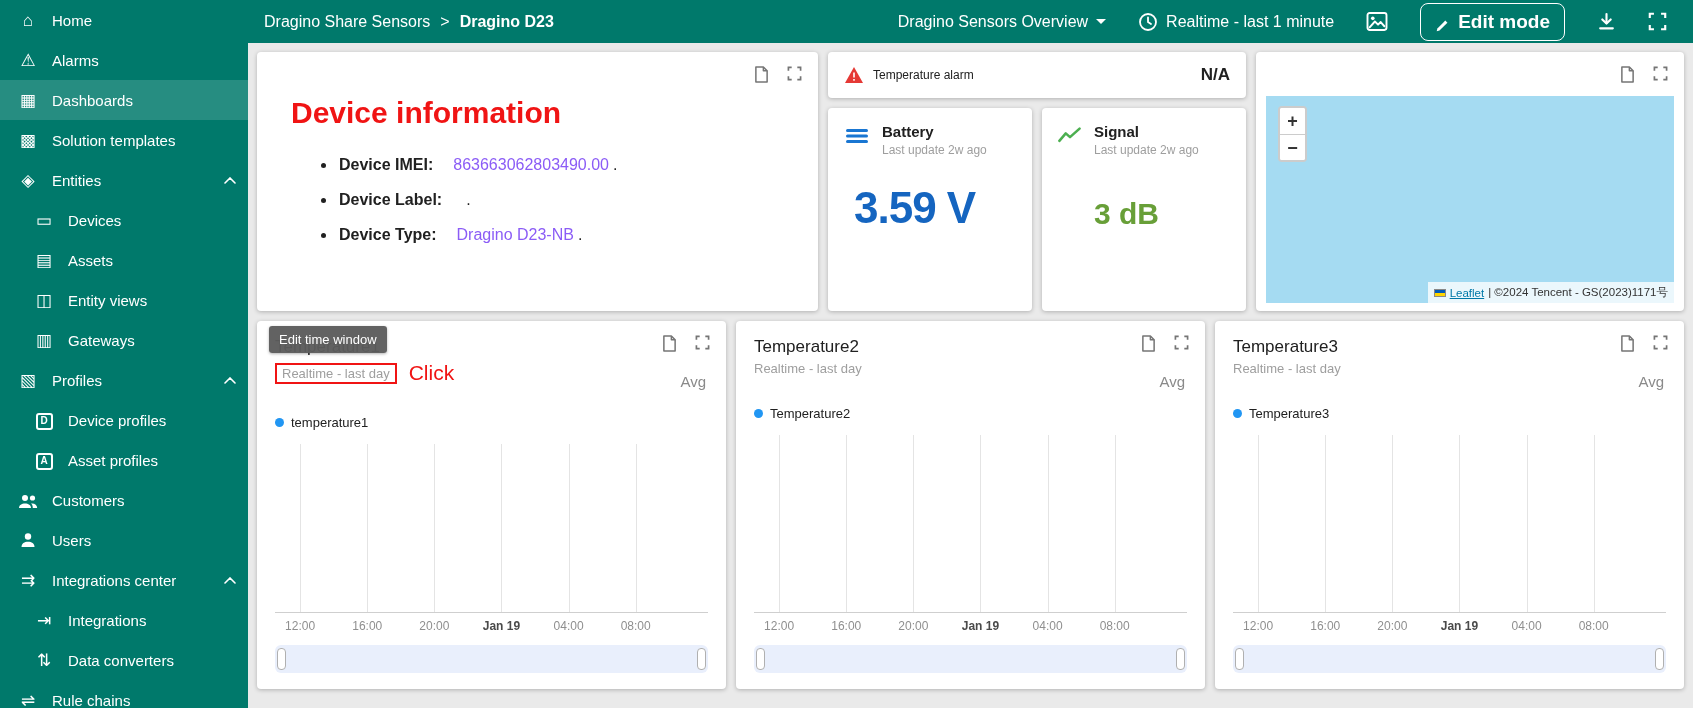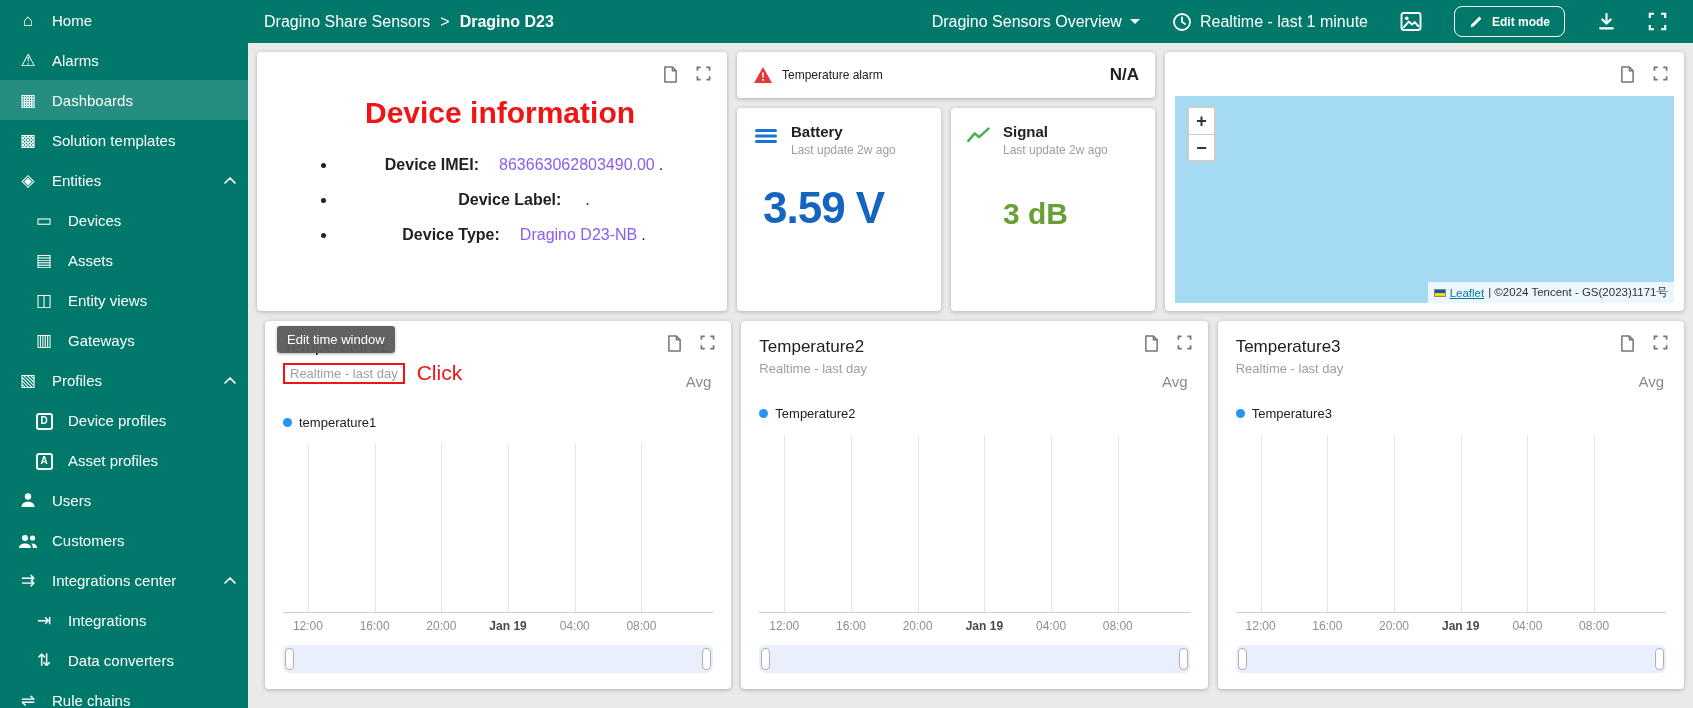--- a/index.html
+++ b/index.html
@@ -18,33 +18,33 @@
   .letter-icon{display:inline-flex;align-items:center;justify-content:center;width:17px;height:17px;border:2px solid #fff;border-radius:3px;font-size:10px;font-weight:bold;margin:0 auto;}
 
   
   .topbar{position:absolute;left:248px;top:0;right:0;height:43px;background:#00796b;display:flex;align-items:center;padding:0 26px 0 16px;color:#fff;z-index:2;}
   .breadcrumb{display:flex;align-items:center;gap:10px;font-size:16px;}
   .breadcrumb .bc-current{font-weight:bold;}
   .header-right{margin-left:auto;display:flex;align-items:center;gap:32px;}
   .hbtn{display:flex;align-items:center;gap:8px;background:none;border:none;color:#fff;font:inherit;cursor:pointer;font-size:15px;}
   .dash-select span{font-weight:500;font-size:16px;}
   .caret{width:0;height:0;border-left:5px solid transparent;border-right:5px solid transparent;border-top:5px solid #fff;display:inline-block;}
-  .edit-btn{border:1.5px solid #fff;border-radius:8px;padding:7px 14px;font-weight:bold;background:none;color:#fff;display:flex;align-items:flex-end;gap:8px;cursor:pointer;font-size:12px;}
+  .edit-btn{border:1.5px solid #fff;border-radius:8px;padding:7px 14px;font-weight:bold;background:none;color:#fff;display:flex;align-items:flex-end;gap:8px;cursor:pointer;font-size:19px;}
 
   
   .content{position:absolute;left:248px;top:43px;right:0;bottom:0;background:#eaeaea;padding:9px;display:flex;flex-direction:column;gap:10px;overflow:hidden;}
   .row{display:flex;gap:10px;flex:none;}
   .row1{height:259px;}
-  .row2{height:368px;margin-left:8px;}
+  .row2{height:368px;}
   .card{background:#fff;border-radius:4px;box-shadow:0 1px 4px rgba(0,0,0,.25);position:relative;}
   .card-actions{position:absolute;top:14px;right:16px;display:flex;gap:18px;z-index:4;}
   .icon-btn{background:none;border:none;cursor:pointer;display:flex;padding:0;}
 
   
-  .device-card{width:470px;flex:none;padding:18px;text-align:center;}
+  .device-card{width:561px;flex:none;padding:18px;}
   .red-heading{color:#f01414;font-size:30px;font-weight:bold;margin:26px 0 26px 16px;}
   .device-list{list-style:none;margin-left:64px;}
   .device-list li{margin-bottom:17px;font-size:16px;color:#212121;position:relative;}
   .device-list li::before{content:"";position:absolute;left:-18px;top:7px;width:5px;height:5px;border-radius:50%;background:#212121;}
   .device-label{font-weight:bold;}
   .device-value{color:#8b5cf6;margin-left:20px;text-decoration:none;}
   .device-suffix{margin-left:4px;}
 
   
   .mid-col{width:418px;flex:none;display:flex;flex-direction:column;gap:10px;}
@@ -149,34 +149,34 @@
     </div>
     <div class="nav-item sub">
       <span class="nav-icon"><span class="letter-icon">D</span></span>
       <span class="nav-label">Device profiles</span>
     </div>
     <div class="nav-item sub">
       <span class="nav-icon"><span class="letter-icon">A</span></span>
       <span class="nav-label">Asset profiles</span>
     </div>
     <div class="nav-item">
-      <span class="nav-icon"><svg width="18" height="18" viewBox="0 0 18 18">
-            <circle cx="9" cy="5.5" r="3.2" fill="#fff"></circle>
-            <path d="M2.5 16 c0-3.4 2.9-5.2 6.5-5.2 s6.5 1.8 6.5 5.2 z" fill="#fff"></path>
-          </svg></span>
-      <span class="nav-label">Users</span>
-    </div>
-    <div class="nav-item">
       <span class="nav-icon"><svg width="22" height="16" viewBox="0 0 22 16">
             <circle cx="8" cy="5" r="3" fill="#fff"></circle>
             <path d="M2 15 c0-3 2.7-4.6 6-4.6 s6 1.6 6 4.6 z" fill="#fff"></path>
             <circle cx="15.5" cy="5" r="2.6" fill="#fff"></circle>
             <path d="M15 10.4 c3 0.1 5.2 1.7 5.2 4.6 h-4.4 c0-1.9-0.6-3.4-1.8-4.4 z" fill="#fff"></path>
           </svg></span>
       <span class="nav-label">Customers</span>
+    </div>
+    <div class="nav-item">
+      <span class="nav-icon"><svg width="18" height="18" viewBox="0 0 18 18">
+            <circle cx="9" cy="5.5" r="3.2" fill="#fff"></circle>
+            <path d="M2.5 16 c0-3.4 2.9-5.2 6.5-5.2 s6.5 1.8 6.5 5.2 z" fill="#fff"></path>
+          </svg></span>
+      <span class="nav-label">Users</span>
     </div>
     <div class="nav-item">
       <span class="nav-icon">⇉</span>
       <span class="nav-label">Integrations center</span>
       <span class="nav-chevron">
           <svg width="12" height="7" viewBox="0 0 12 7">
             <path d="M1 6 L6 1 L11 6" stroke="#fff" stroke-width="1.6" fill="none" stroke-linecap="round"></path>
           </svg>
         </span>
     </div>

